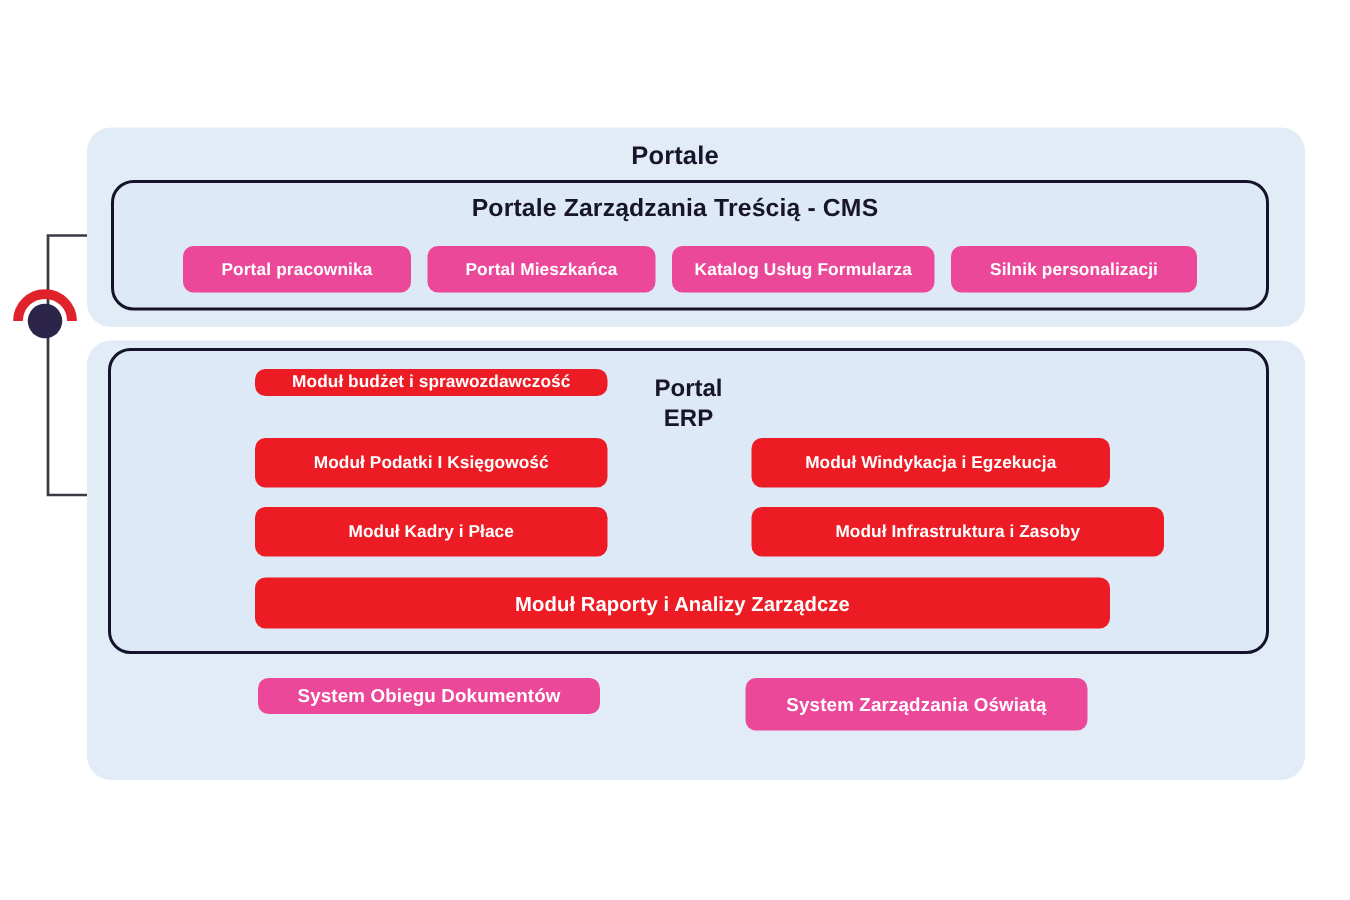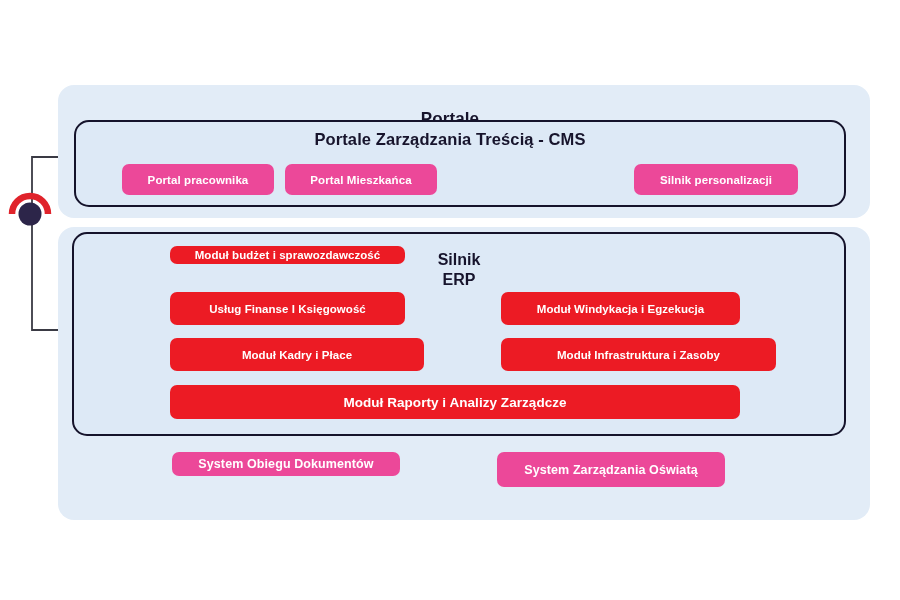--- a/index.html
+++ b/index.html
@@ -69,21 +69,20 @@
     left: 0;
     width: 100%;
     text-align: center;
     color: #17142c;
     font-weight: 700;
     letter-spacing: .1px;
   }
   #portale-title {
     top: 94px;
     font-size: 17px;
-    margin-top: 15px;
   }
   #cms-title {
     top: 130px;
     font-size: 16.5px;
   }
 
   
   #erp-label {
     position: absolute;
     left: 411px;
@@ -134,21 +133,21 @@
     display: flex;
     align-items: center;
     justify-content: center;
     text-align: center;
     box-sizing: border-box;
     padding: 0 8px;
     letter-spacing: .05px;
   }
   #mod-l0 { left: 170px; top: 246px; width: 235px; height: 18px; }
   #mod-l1 { left: 170px; top: 292px; width: 235px; height: 33px; }
-  #mod-l2 { left: 170px; top: 338px; width: 254px; height: 33px; }
+  #mod-l2 { left: 170px; top: 338px; width: 235px; height: 33px; }
   #mod-r0 { left: 501px; top: 246px; width: 239px; height: 33px; }
   #mod-r1 { left: 501px; top: 292px; width: 239px; height: 33px; }
   #mod-r2 { left: 501px; top: 338px; width: 275px; height: 33px; }
   #mod-wide { left: 170px; top: 385px; width: 570px; height: 34px; font-size: 13.5px; }
 
   
   #connectors {
     position: absolute;
     left: 0; top: 0;
     width: 900px;
@@ -188,33 +187,34 @@
   <div class="outer-panel" id="portale-panel"></div>
 
   <div class="panel-title" id="portale-title">Portale</div>
 
   <div class="bordered-box" id="cms-box"></div>
 
   <div class="panel-title" id="cms-title">Portale Zarządzania Treścią - CMS</div>
 
   <div class="navy-box" id="portal-box-0">Portal pracownika</div>
   <div class="navy-box" id="portal-box-1">Portal Mieszkańca</div>
+  <div class="navy-box" id="portal-box-2">Katalog Usług Formularza</div>
   <div class="navy-box" id="portal-box-3">Silnik personalizacji</div>
 
   <div class="outer-panel" id="systems-panel"></div>
 
   <div class="bordered-box" id="erp-box"></div>
 
   <div id="erp-label">
-    <span>Silnik</span>
+    <span>Portal</span>
     <span>ERP</span>
   </div>
 
   <div class="red-box" id="mod-l0">Moduł budżet i sprawozdawczość</div>
-  <div class="red-box" id="mod-l1">Usług Finanse I Księgowość</div>
+  <div class="red-box" id="mod-l1">Moduł Podatki I Księgowość</div>
   <div class="red-box" id="mod-l2">Moduł Kadry i Płace</div>
 
   <div class="red-box" id="mod-r1">Moduł Windykacja i Egzekucja</div>
   <div class="red-box" id="mod-r2">Moduł Infrastruktura i Zasoby</div>
 
   <div class="red-box" id="mod-wide">Moduł Raporty i Analizy Zarządcze</div>
 
   <div class="navy-box" id="system-box-0">System Obiegu Dokumentów</div>
   <div class="navy-box" id="system-box-1">System Zarządzania Oświatą</div>
 

